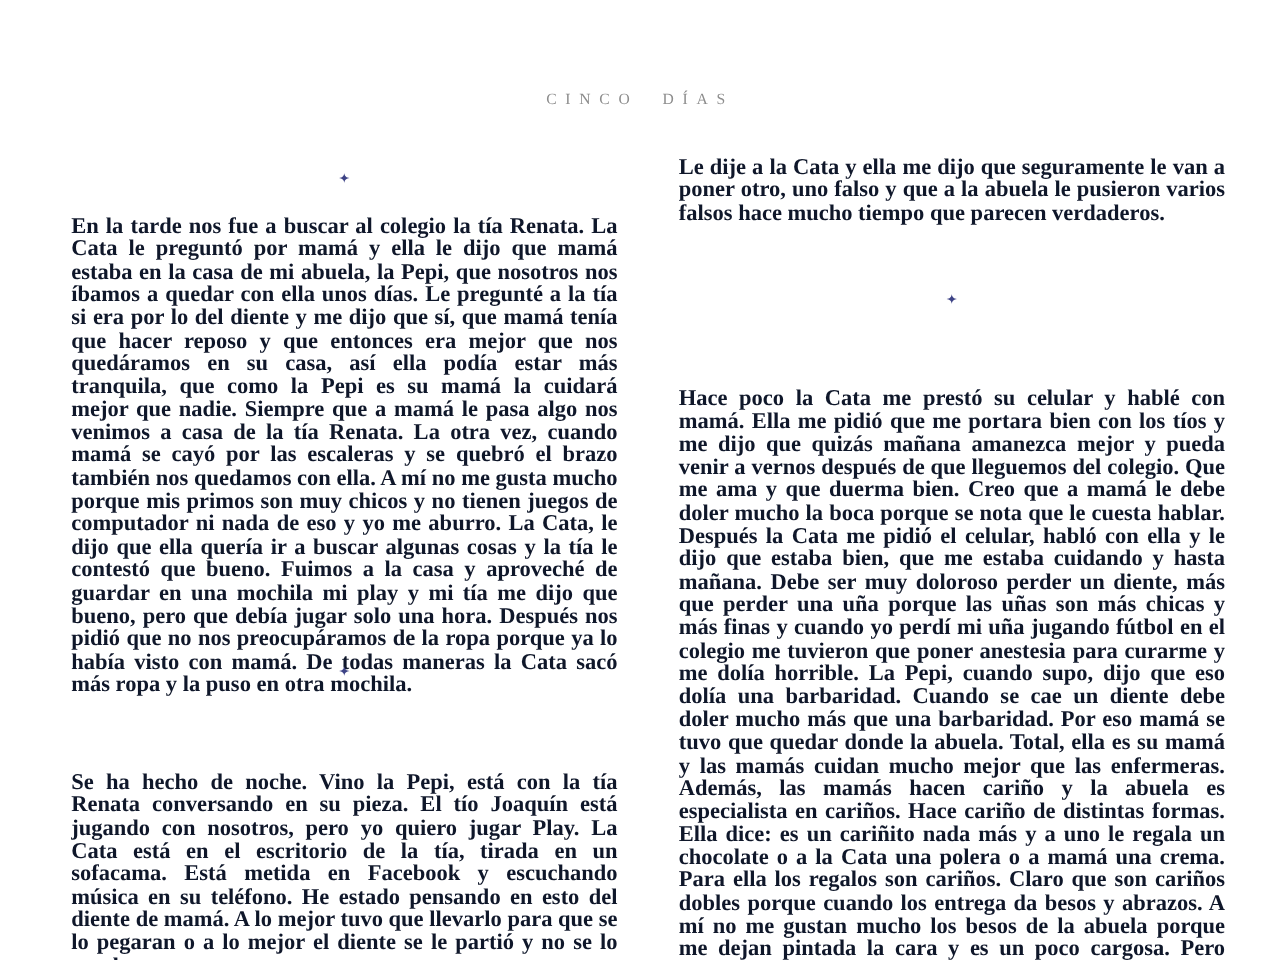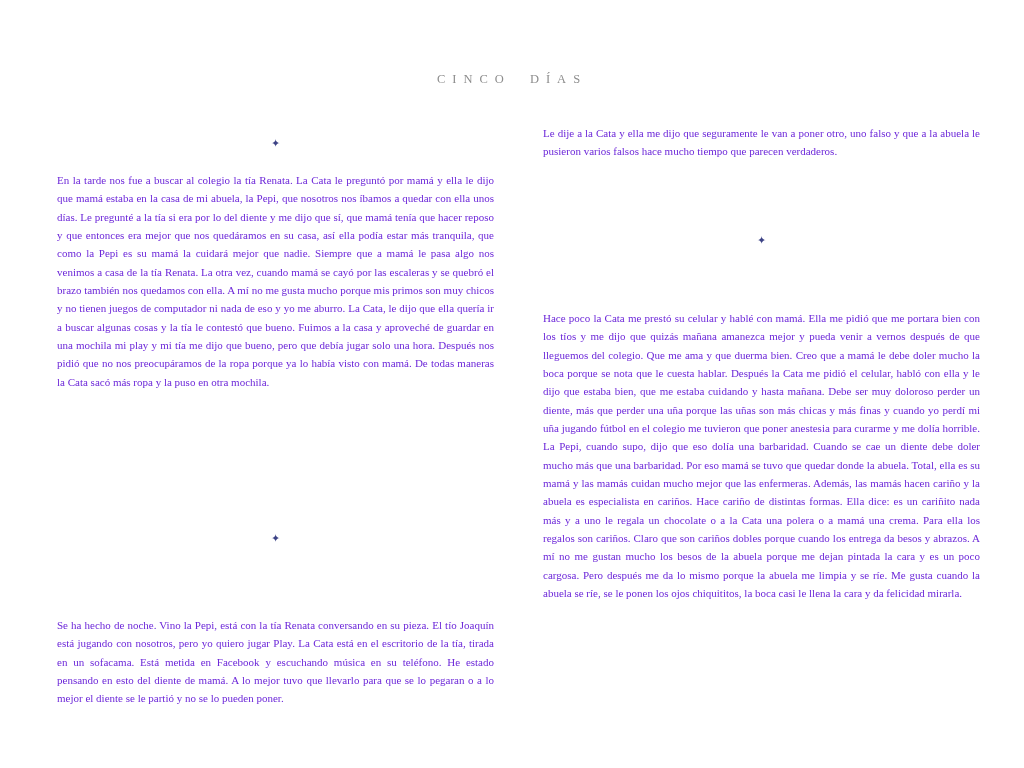--- a/index.html
+++ b/index.html
@@ -28,26 +28,27 @@
     position: absolute;
     top: 0;
     width: 437px;
     height: 768px;
   }
   .column.left  { left: 57px;  }
   .column.right { left: 543px; }
   .para {
     position: absolute;
     left: 0; width: 437px;
-    font-size: 11px;
+    font-size: 18px;
     line-height: 18.35px;
-    color: #6d28d9;
+    color: #0f172a;
     text-align: justify;
     text-justify: inter-word;
     hyphens: none;
+    font-weight: bold;
   }
   .sep {
     position: absolute;
     left: 0; width: 437px;
     height: 14px;
     text-align: center;
     font-size: 11px;
     line-height: 14px;
     color: #3d4386;
     user-select: none;

